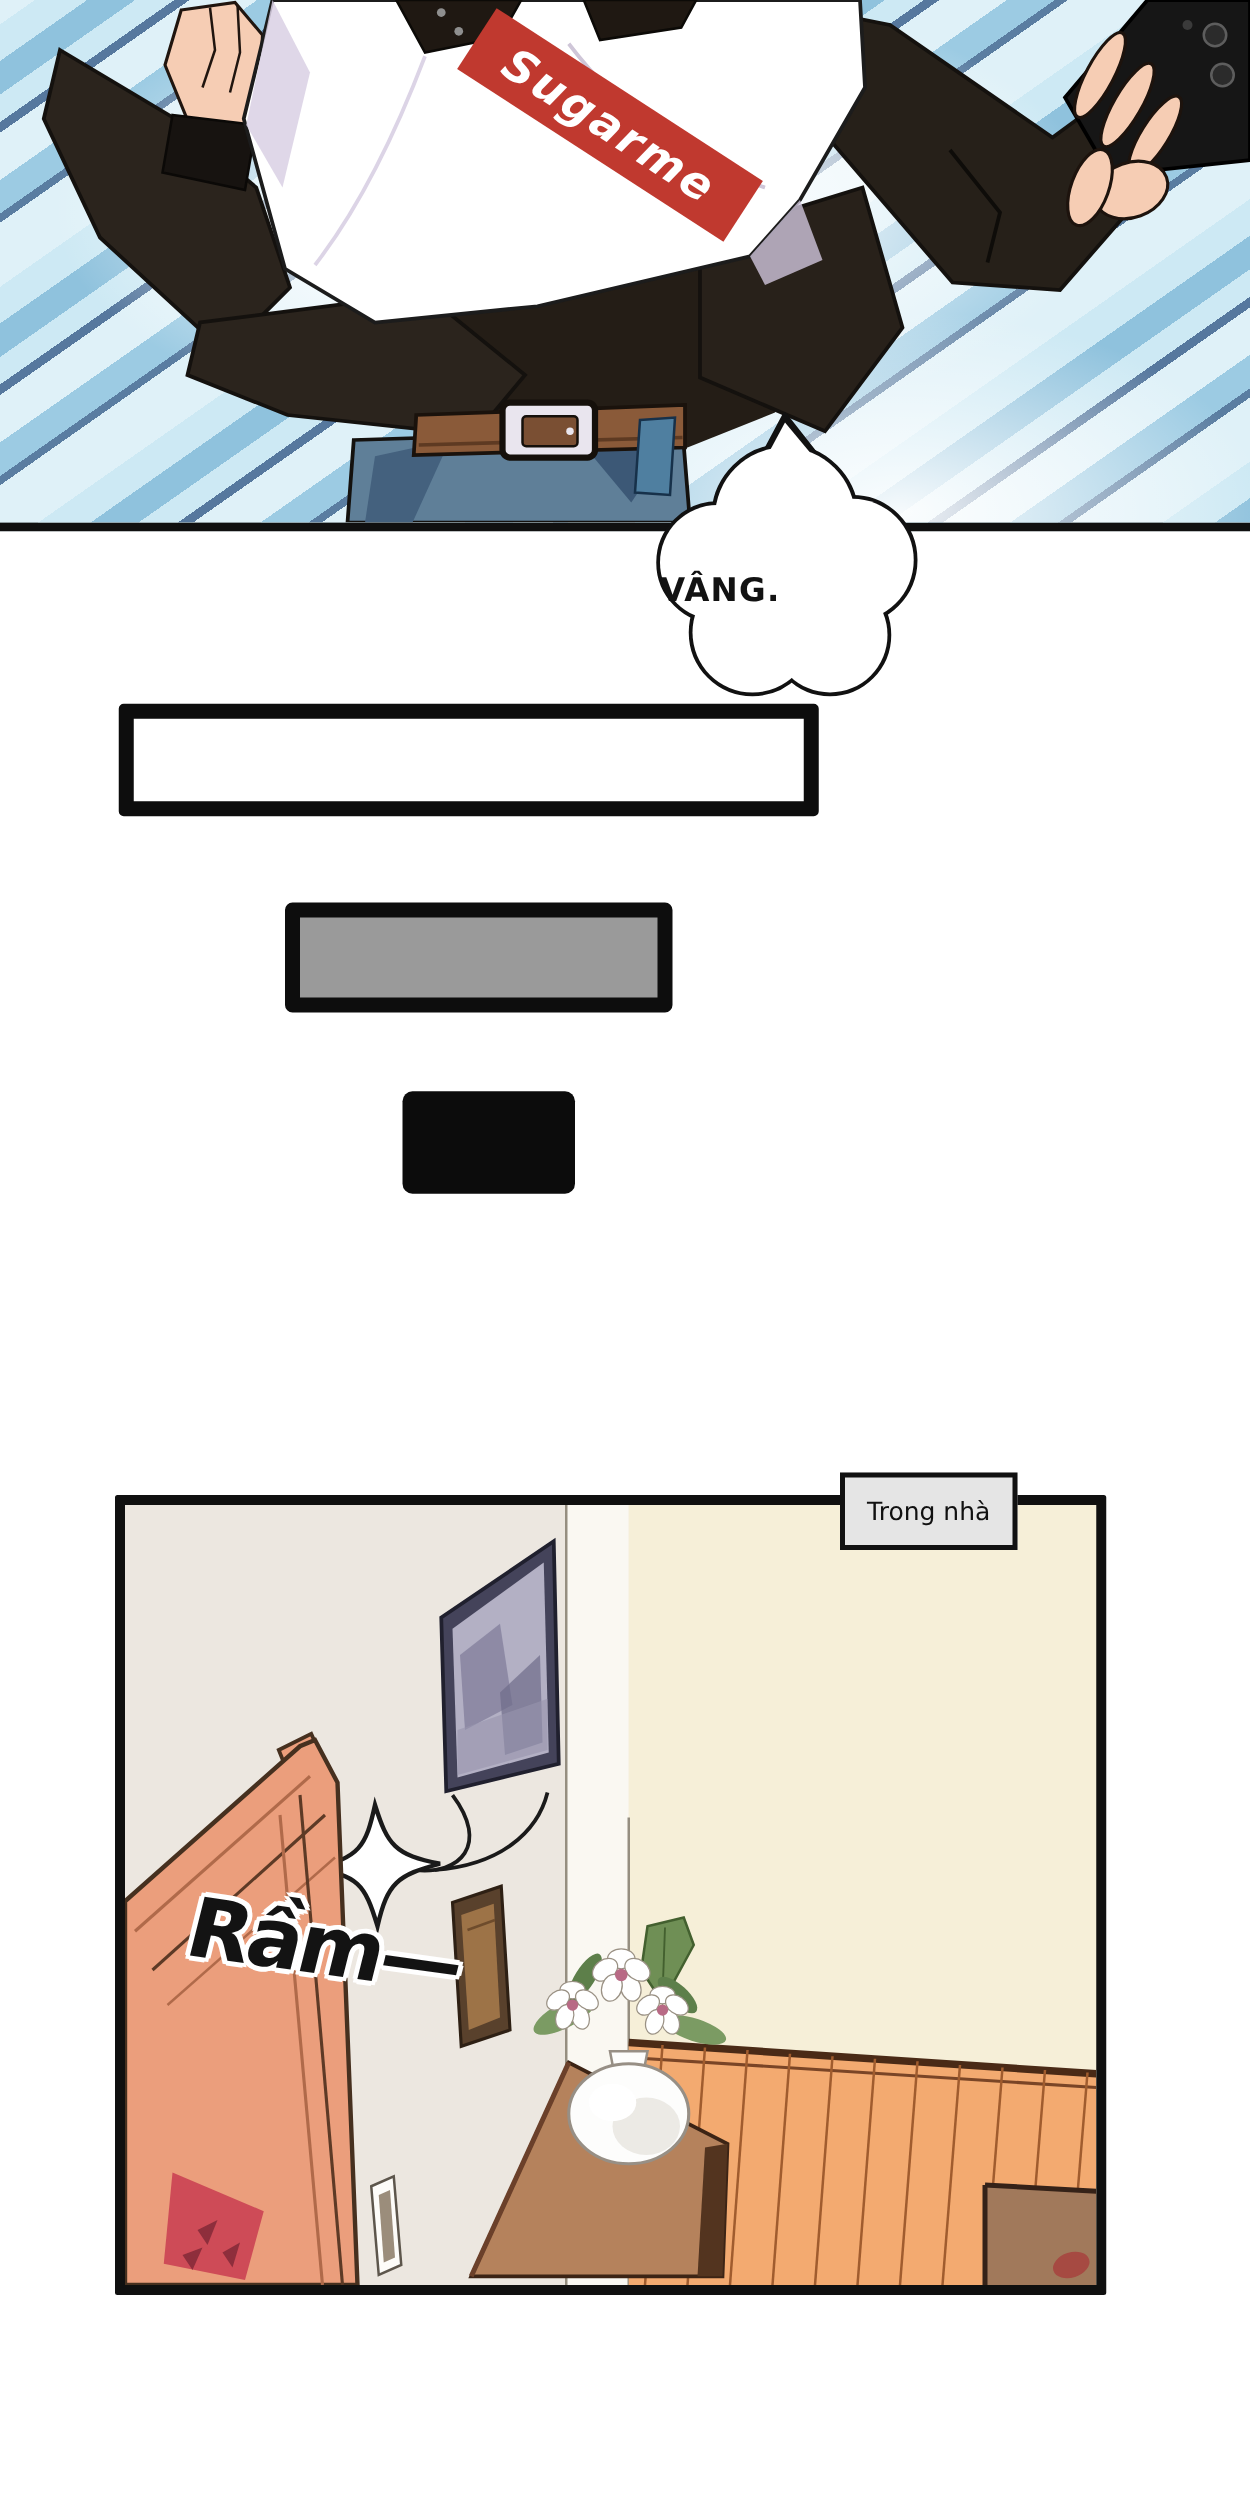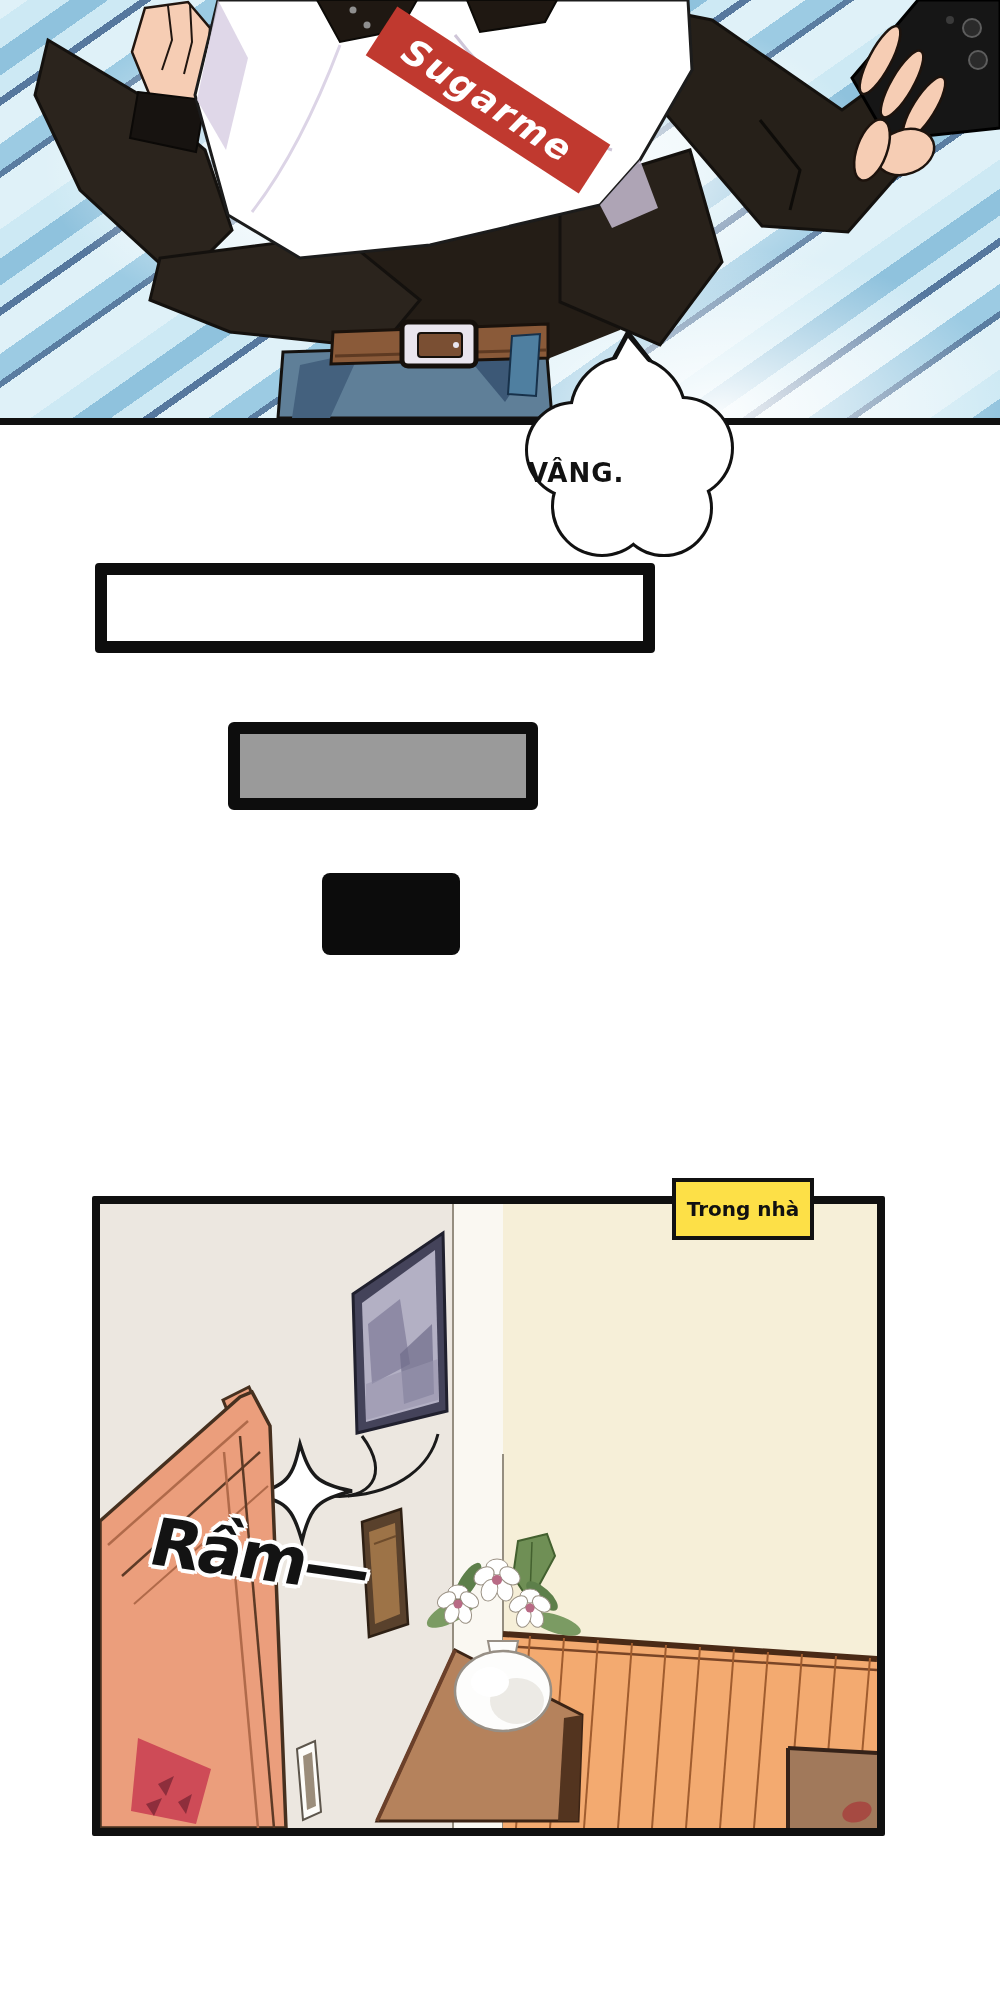--- a/index.html
+++ b/index.html
@@ -42,23 +42,23 @@
   
   .bottom-panel{position:absolute;left:92px;top:1196px;width:793px;height:640px;z-index:1;
     box-sizing:border-box;border:8px solid #101010;background:#f6efd8;border-radius:2px;overflow:hidden;}
   .room-svg{position:absolute;left:0;top:0;}
   .sfx{position:absolute;left:150px;top:1524px;width:300px;z-index:4;
     font-size:66px;font-weight:bold;color:#131313;letter-spacing:-3px;
     transform:rotate(8deg) skewX(-6deg);
     text-shadow:-4px 0 #fff,4px 0 #fff,0 -4px #fff,0 4px #fff,
                 -3px -3px #fff,3px 3px #fff,-3px 3px #fff,3px -3px #fff;}
   .caption{position:absolute;left:672px;top:1178px;width:142px;height:62px;z-index:5;
-    box-sizing:border-box;border:4px solid #111111;background:#fde047;
+    box-sizing:border-box;border:4px solid #111111;background:#e5e5e5;
     display:flex;align-items:center;justify-content:center;
-    font-size:20px;font-weight:bold;color:#111111;}
+    font-size:20px;font-weight:normal;color:#111111;}
 </style>
 </head>
 <body>
 
 <div class="page">
 
   <section class="top-panel">
     <div class="stripes"></div>
 
     <svg class="char-art" width="1000" height="418" viewBox="0 0 1000 418">

